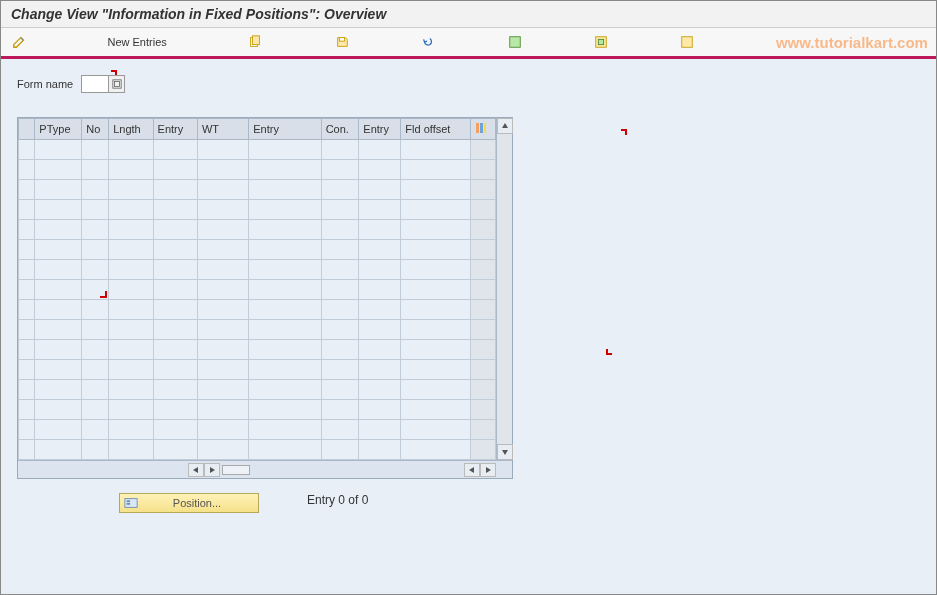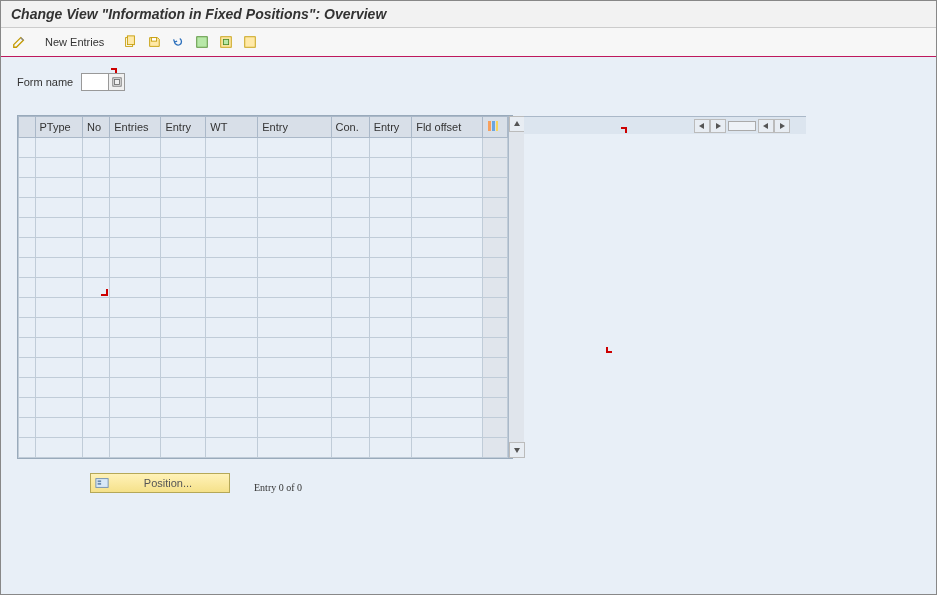--- a/index.html
+++ b/index.html
@@ -17,24 +17,25 @@
       padding: 5px 10px;
       font-weight: bold;
       font-style: italic;
       font-size: 14px;
       color: #333;
       border-bottom: 1px solid #ccc;
     }
     .toolbar {
       background: #f7f7f7;
       padding: 4px 8px;
-      border-bottom: 1px solid #be185d;
+      border-bottom: 3px solid #be185d;
       display: flex;
       align-items: center;
       gap: 4px;
+      justify-content: space-between;
     }
     .tool-btn {
       display: inline-flex;
       align-items: center;
       justify-content: center;
       width: 20px;
       height: 20px;
       border: 1px solid transparent;
       cursor: pointer;
     }
@@ -94,20 +95,21 @@
       align-items: center;
       justify-content: center;
       cursor: pointer;
     }
     .search-help svg { width: 10px; height: 10px; }
     .table-container {
       border: 1px solid #9ab;
       background: #dce5ef;
       width: 496px;
       display: flex;
+      flex-direction: column;
     }
     .table-scroll-wrap { display: flex; }
     .table-main {
       border-collapse: collapse;
       width: 490px;
     }
     .table-main th {
       background: #d8dfe8;
       border: 1px solid #aab8c8;
       padding: 3px 4px;
@@ -163,41 +165,41 @@
     .hscroll-spacer { flex: 1; }
     .hscroll-thumb {
       width: 28px;
       height: 10px;
       background: #eef2f7;
       border: 1px solid #aaa;
       margin: 0 2px;
     }
     .footer-row {
       display: flex;
-      align-items: flex-end;
-      gap: 24px;
+      align-items: flex-start;
+      gap: 48px;
       margin-top: 14px;
-      margin-left: 73px;
+      margin-left: 102px;
     }
     .position-btn {
       display: flex;
       align-items: center;
       background: linear-gradient(#fff2b8, #f5e18a);
       border: 1px solid #b5a858;
       padding: 2px 10px 2px 4px;
       gap: 8px;
       width: 140px;
       cursor: pointer;
       color: #555;
       font-size: 11px;
       justify-content: flex-start;
     }
     .position-btn svg { width: 14px; height: 14px; flex-shrink: 0; }
     .position-btn span { flex: 1; text-align: center; }
-    .entry-status { color: #333; font-size: 10px; font-family: Liberation Serif, serif; }
+    .entry-status { color: #333; font-size: 12px; }
     .red-mark-bl {
       position: absolute;
       width: 6px; height: 6px;
       border-bottom: 2px solid #c00;
       border-left: 2px solid #c00;
     }
     .red-mark-tr {
       position: absolute;
       width: 6px; height: 6px;
       border-top: 2px solid #c00;
@@ -255,20 +257,21 @@
     <svg viewBox="0 0 16 16">
         <rect x="2" y="2" width="12" height="12" fill="#ffe9a8" stroke="#c49a00"></rect>
         <rect x="5" y="5" width="6" height="6" fill="#b8e8a8" stroke="#4a8a2a"></rect>
       </svg>
   </span>
   <span class="tool-btn">
     <svg viewBox="0 0 16 16">
         <rect x="2" y="2" width="12" height="12" fill="#ffe9a8" stroke="#c49a00"></rect>
       </svg>
   </span>
+  <span class="watermark">www.tutorialkart.com</span>
 </div>
 
 <div class="content">
   <div class="red-mark-tr mark1"></div>
 
   <div class="form-row">
     <span class="form-label">
       <span>Form name</span>
       <span class="red-corner"></span>
     </span>
@@ -284,21 +287,21 @@
   </div>
 
   <div class="table-container">
     <div class="table-scroll-wrap">
       <table class="table-main">
         <thead>
           <tr>
             <th class="row-selector"></th>
             <th class="col-ptype">PType</th>
             <th class="col-no">No</th>
-            <th class="col-offset">Entries</th>
+            <th class="col-offset">Lngth</th>
             <th class="col-lngth">Entry</th>
             <th class="col-wt">WT</th>
             <th class="col-field">Entry</th>
             <th class="col-con">Con.</th>
             <th class="col-rule">Entry</th>
             <th class="col-fldoff">Fld offset</th>
             <th class="col-config">
               <svg width="12" height="12" viewBox="0 0 12 12">
                   <rect x="1" y="1" width="3" height="10" fill="#f7a05e"></rect>
                   <rect x="5" y="1" width="3" height="10" fill="#6aa5e0"></rect>

